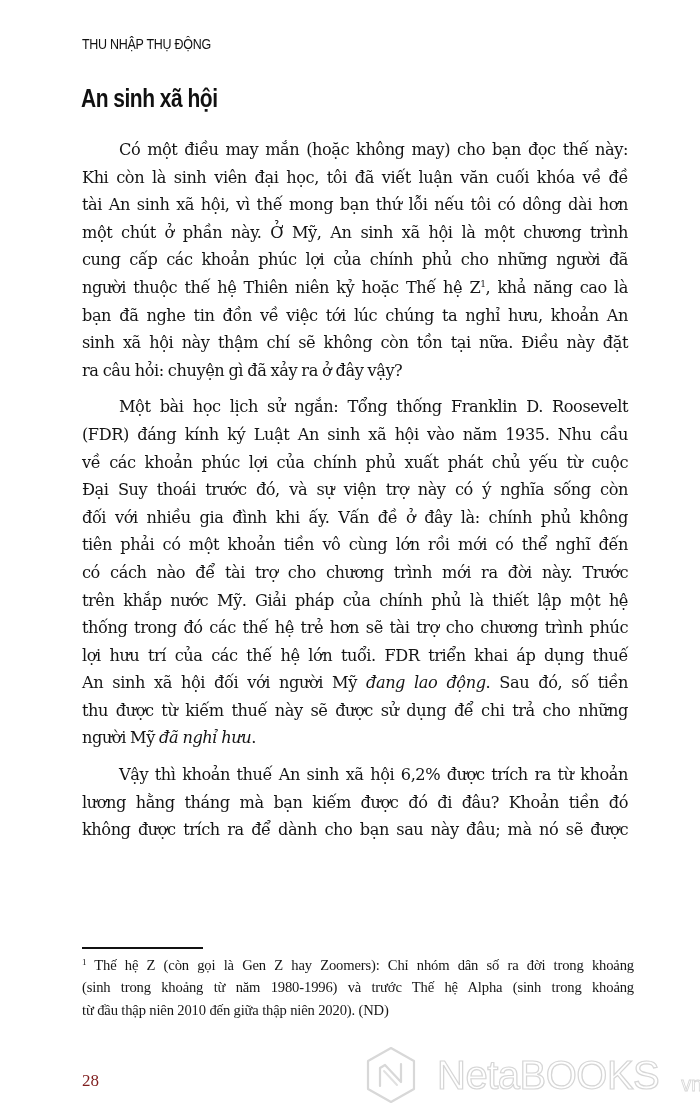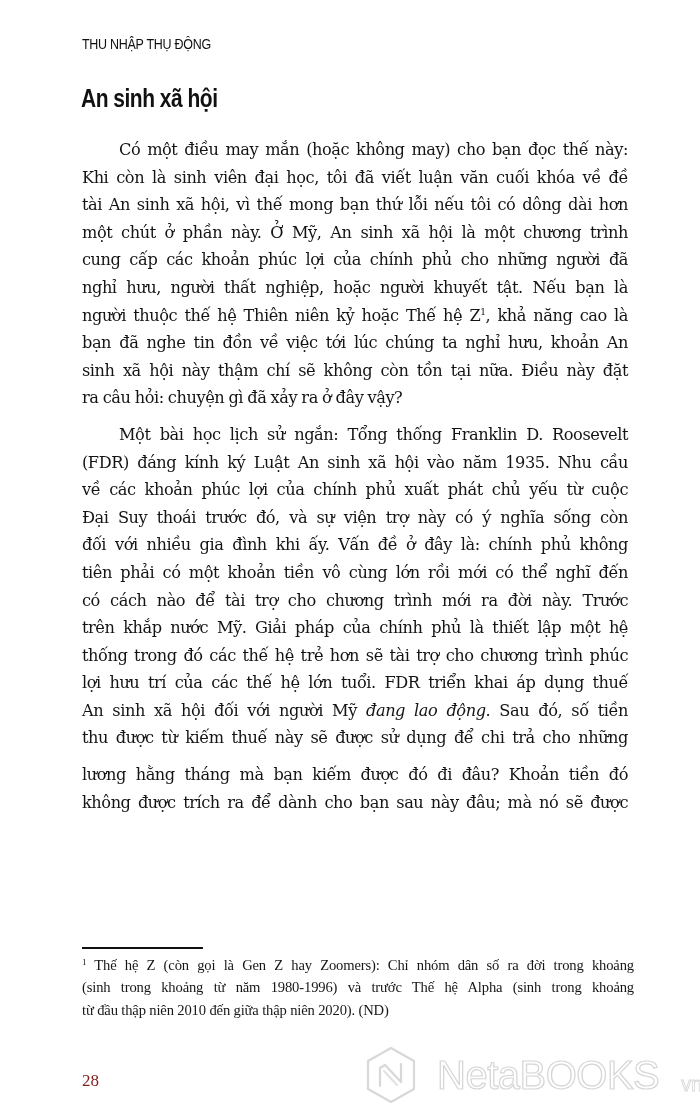--- a/index.html
+++ b/index.html
@@ -146,43 +146,44 @@
 
 <h2 class="section-title">An sinh xã hội</h2>
 
 <div class="body-text">
   <p class="para">
     <span class="line first">Có một điều may mắn (hoặc không may) cho bạn đọc thế này:</span>
     <span class="line">Khi còn là sinh viên đại học, tôi đã viết luận văn cuối khóa về đề</span>
     <span class="line">tài An sinh xã hội, vì thế mong bạn thứ lỗi nếu tôi có dông dài hơn</span>
     <span class="line">một chút ở phần này. Ở Mỹ, An sinh xã hội là một chương trình</span>
     <span class="line">cung cấp các khoản phúc lợi của chính phủ cho những người đã</span>
-    <span class="line">nghỉ hưu, người thất nghiệp, hoặc người khuyết tật. Nếu bạn là</span>
     <span class="line"><span>người thuộc thế hệ Thiên niên kỷ hoặc Thế hệ Z</span><sup class="fn-ref">1</sup><span>, khả năng cao là</span></span>
     <span class="line">bạn đã nghe tin đồn về việc tới lúc chúng ta nghỉ hưu, khoản An</span>
     <span class="line">sinh xã hội này thậm chí sẽ không còn tồn tại nữa. Điều này đặt</span>
     <span class="line last">ra câu hỏi: chuyện gì đã xảy ra ở đây vậy?</span>
   </p>
 
   <p class="para">
     <span class="line first">Một bài học lịch sử ngắn: Tổng thống Franklin D. Roosevelt</span>
     <span class="line">(FDR) đáng kính ký Luật An sinh xã hội vào năm 1935. Nhu cầu</span>
     <span class="line">về các khoản phúc lợi của chính phủ xuất phát chủ yếu từ cuộc</span>
     <span class="line">Đại Suy thoái trước đó, và sự viện trợ này có ý nghĩa sống còn</span>
     <span class="line">đối với nhiều gia đình khi ấy. Vấn đề ở đây là: chính phủ không</span>
     <span class="line">tiên phải có một khoản tiền vô cùng lớn rồi mới có thể nghĩ đến</span>
     <span class="line">có cách nào để tài trợ cho chương trình mới ra đời này. Trước</span>
     <span class="line">trên khắp nước Mỹ. Giải pháp của chính phủ là thiết lập một hệ</span>
     <span class="line">thống trong đó các thế hệ trẻ hơn sẽ tài trợ cho chương trình phúc</span>
     <span class="line">lợi hưu trí của các thế hệ lớn tuổi. FDR triển khai áp dụng thuế</span>
     <span class="line"><span>An sinh xã hội đối với người Mỹ </span><em>đang lao động</em><span>. Sau đó, số tiền</span></span>
     <span class="line">thu được từ kiếm thuế này sẽ được sử dụng để chi trả cho những</span>
+    <span class="line last"><span>người Mỹ </span><em>đã nghỉ hưu</em><span>.</span></span>
   </p>
 
   <p class="para">
+    <span class="line first">Vậy thì khoản thuế An sinh xã hội 6,2% được trích ra từ khoản</span>
     <span class="line">lương hằng tháng mà bạn kiếm được đó đi đâu? Khoản tiền đó</span>
     <span class="line">không được trích ra để dành cho bạn sau này đâu; mà nó sẽ được</span>
   </p>
 </div>
 
 <div class="footnote-rule"></div>
 
 <div class="footnote">
   <span class="line"><sup>1</sup><span> Thế hệ Z (còn gọi là Gen Z hay Zoomers): Chỉ nhóm dân số ra đời trong khoảng</span></span>
   <span class="line">(sinh trong khoảng từ năm 1980-1996) và trước Thế hệ Alpha (sinh trong khoảng</span>

